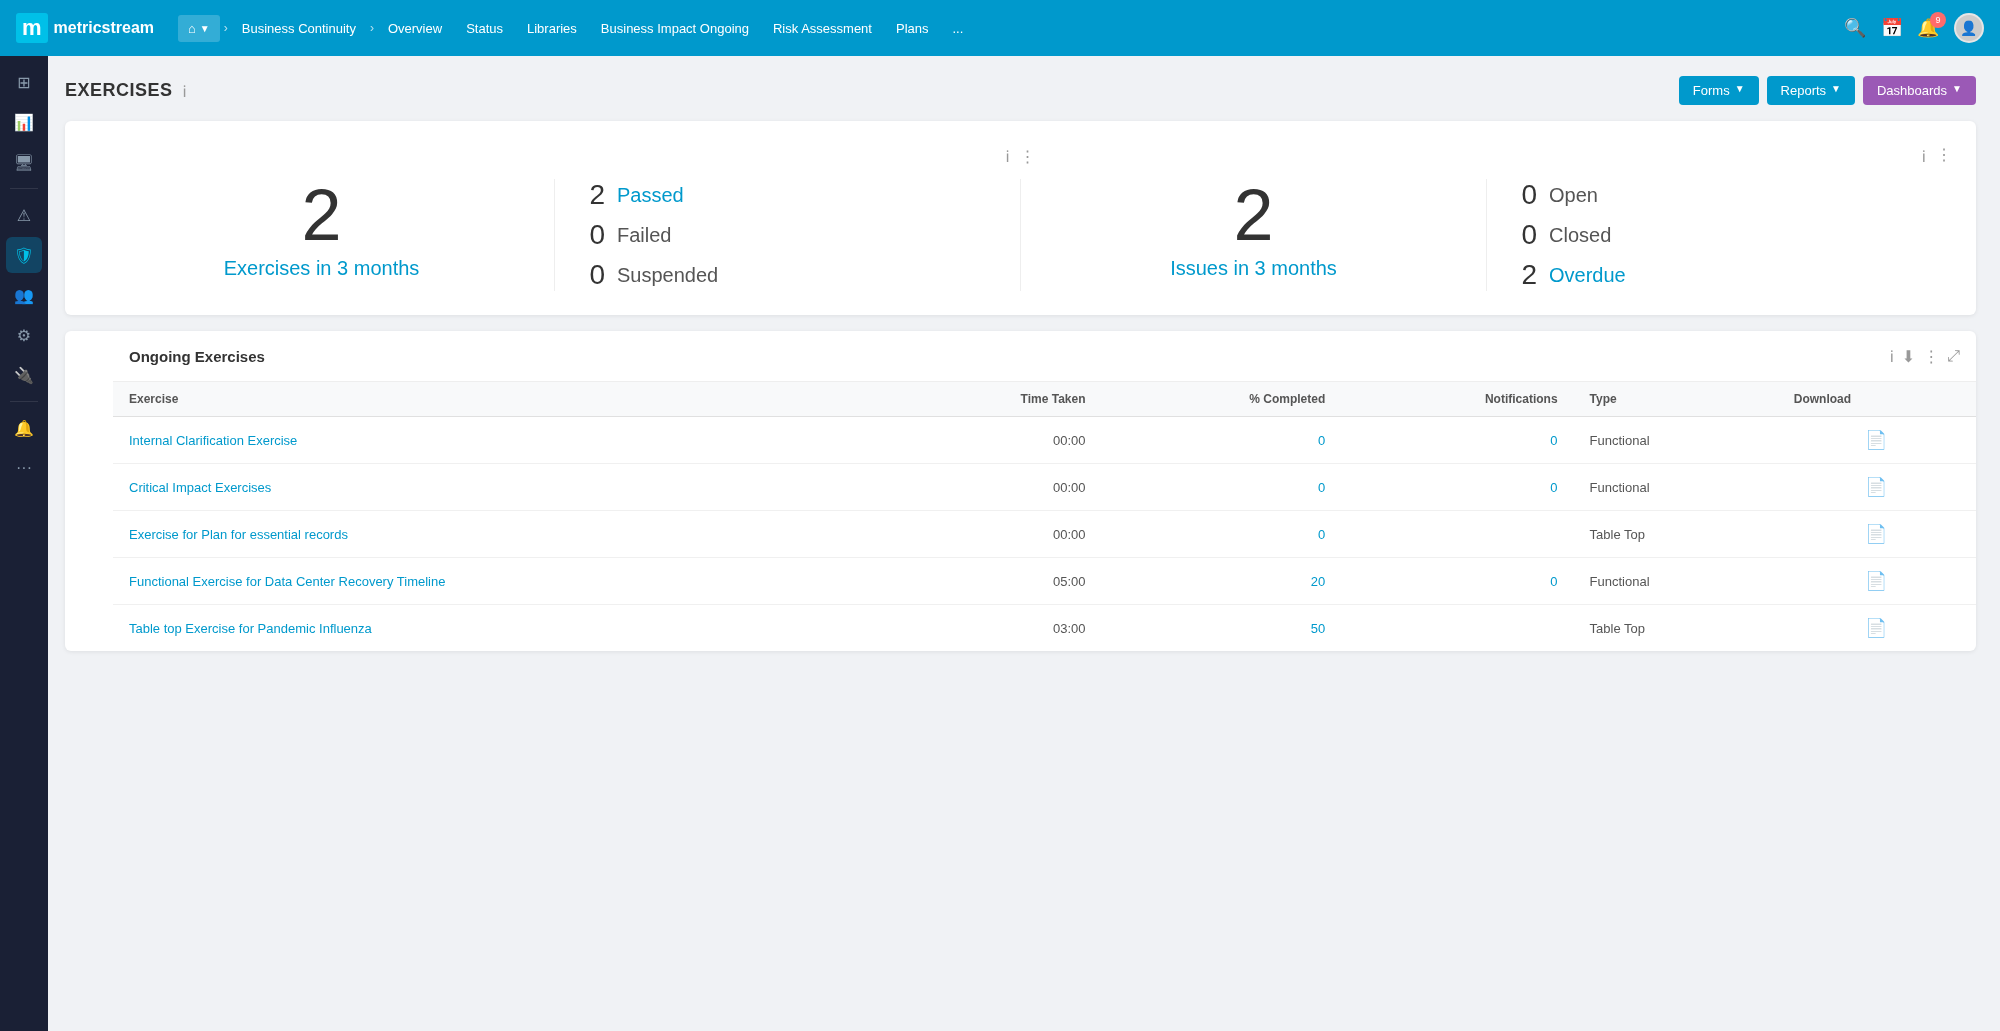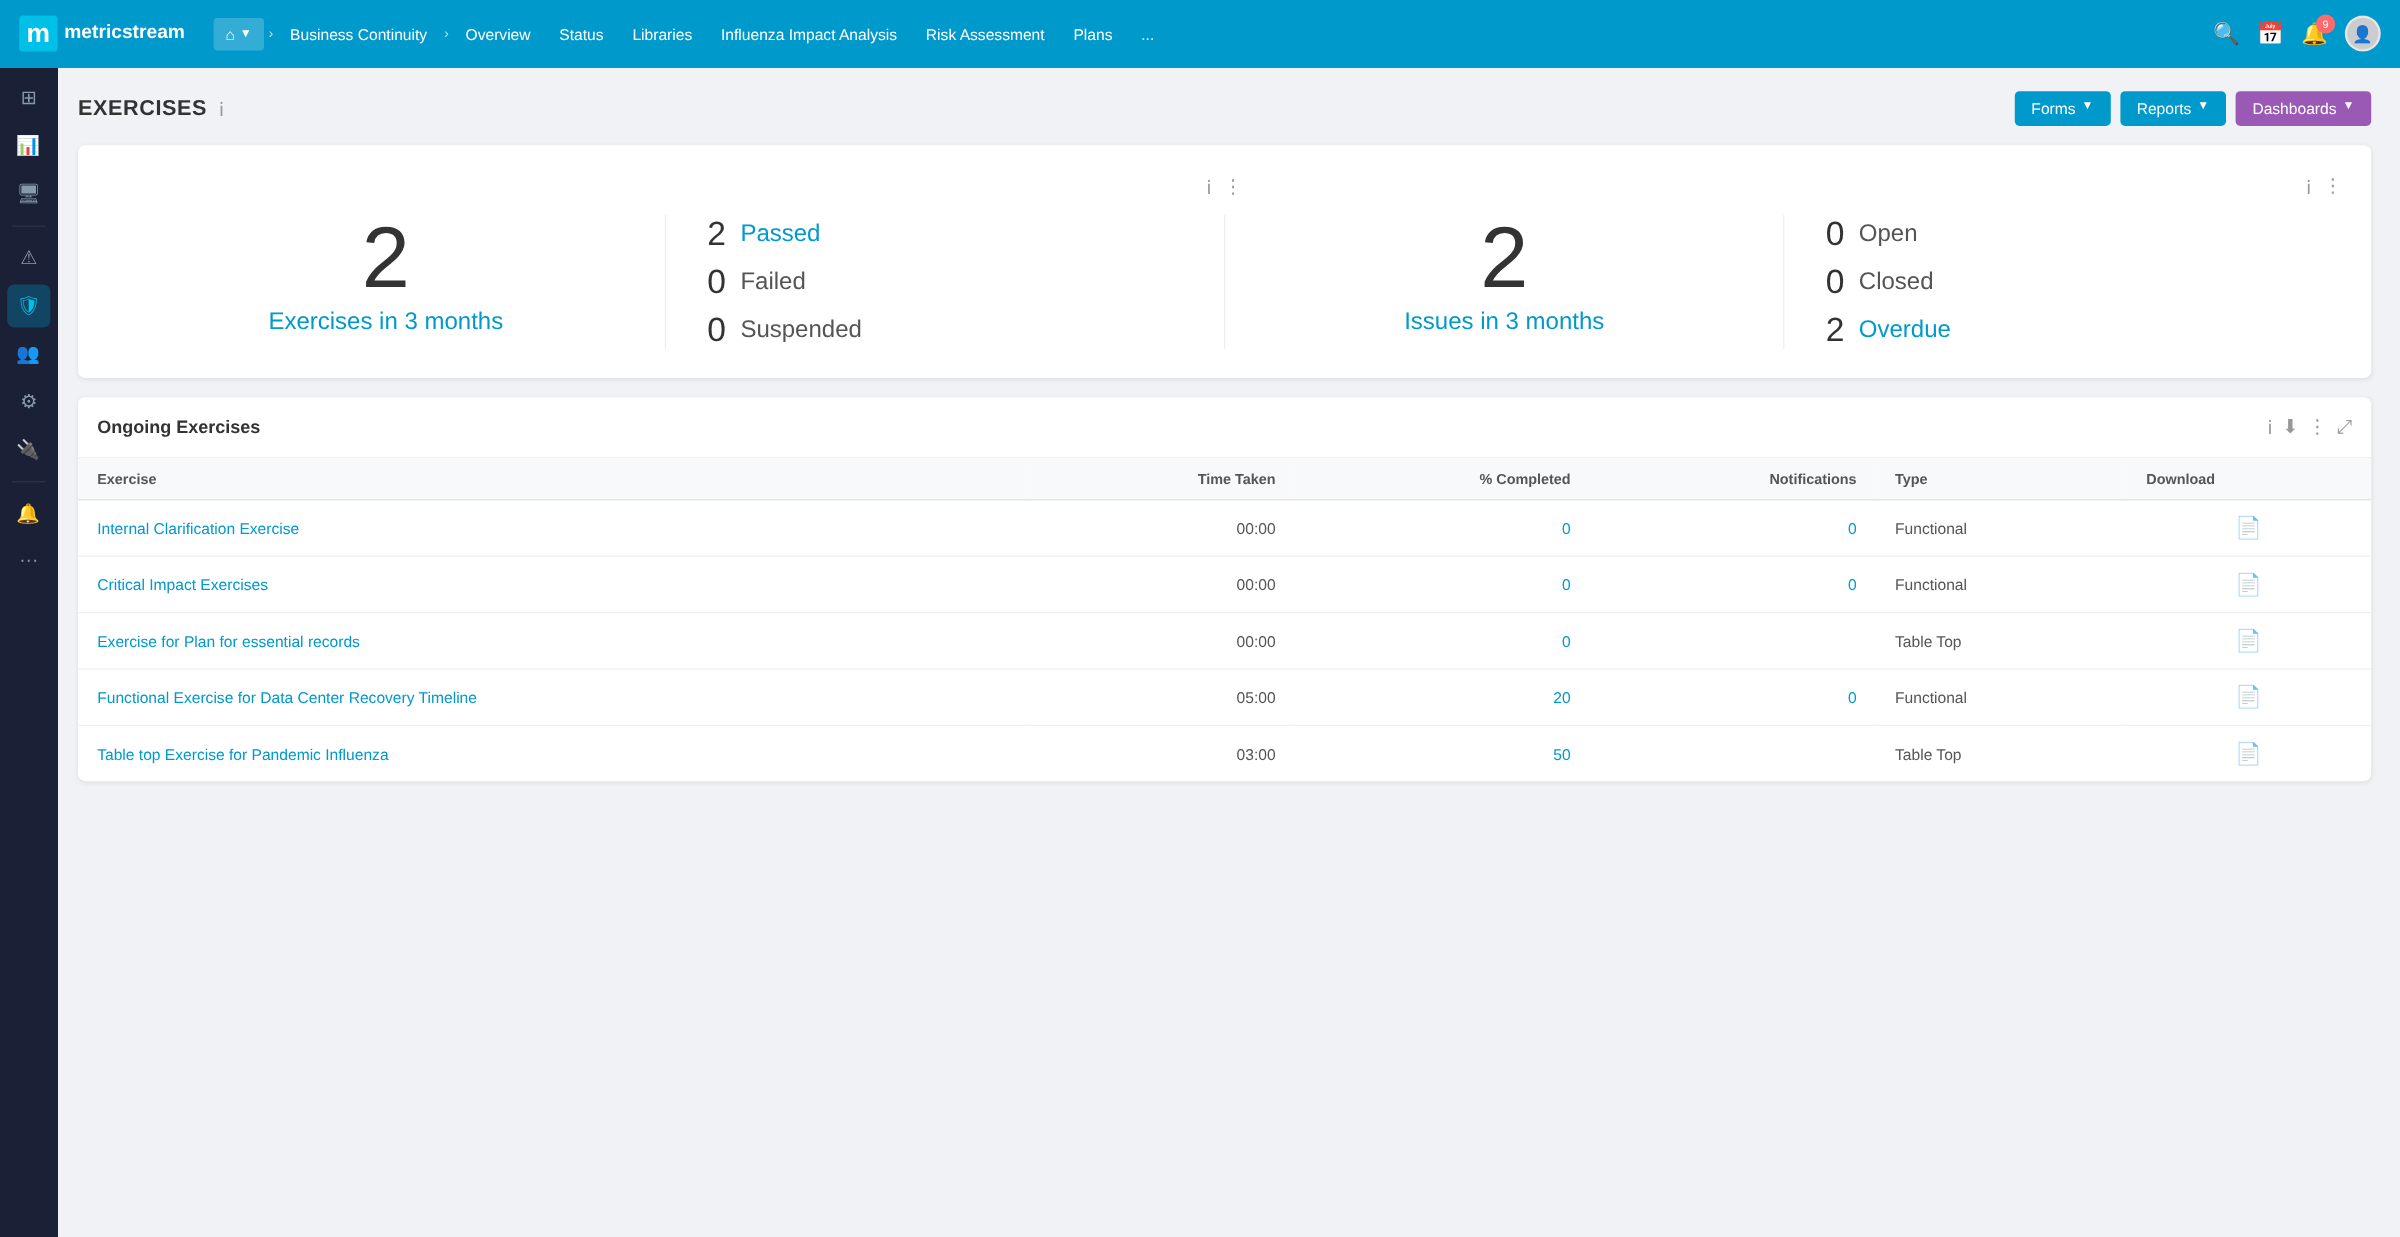--- a/index.html
+++ b/index.html
@@ -197,20 +197,21 @@
     .stat-row-label { font-size: 20px; color: #555; }
     .stat-row-label.passed { color: #0099cc; }
     .stat-row-label.overdue { color: #0099cc; }
 
     
     .table-section {
       background: white;
       border-radius: 6px;
       box-shadow: 0 1px 4px rgba(0,0,0,0.08);
       overflow: hidden;
+      padding-left: 48px;
     }
     .table-header {
       display: flex;
       align-items: center;
       justify-content: space-between;
       padding: 14px 16px;
       border-bottom: 1px solid #eee;
     }
     .table-title {
       font-size: 15px;
@@ -272,21 +273,21 @@
     <div class="nav-item">
       <span>Overview</span>
     </div>
     <div class="nav-item">
       <span>Status</span>
     </div>
     <div class="nav-item">
       <span>Libraries</span>
     </div>
     <div class="nav-item">
-      <span>Influenza Impact Analysis</span>
+      <span>Business Impact Ongoing</span>
     </div>
     <div class="nav-item">
       <span>Risk Assessment</span>
     </div>
     <div class="nav-item">
       <span>Plans</span>
     </div>
     <div class="nav-item">
       <span>...</span>
     </div>

